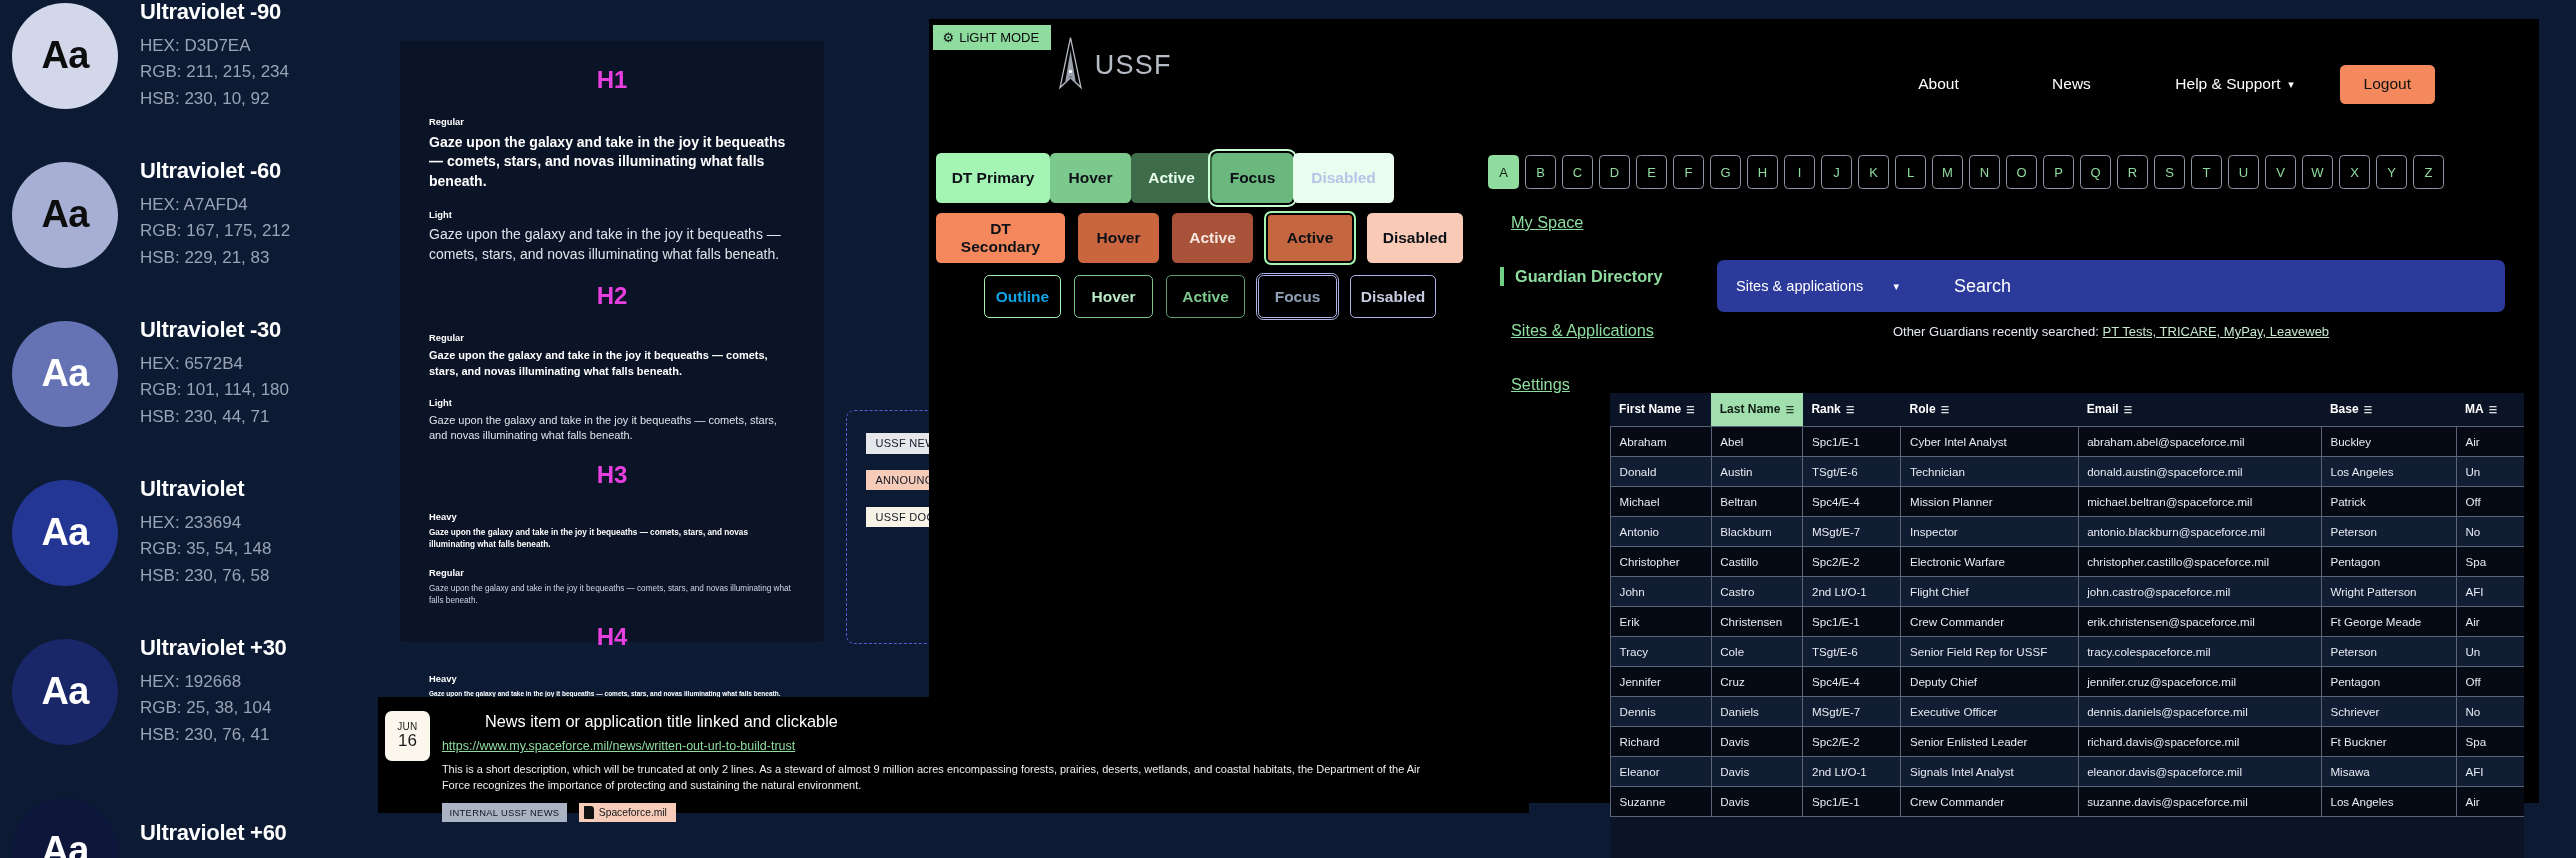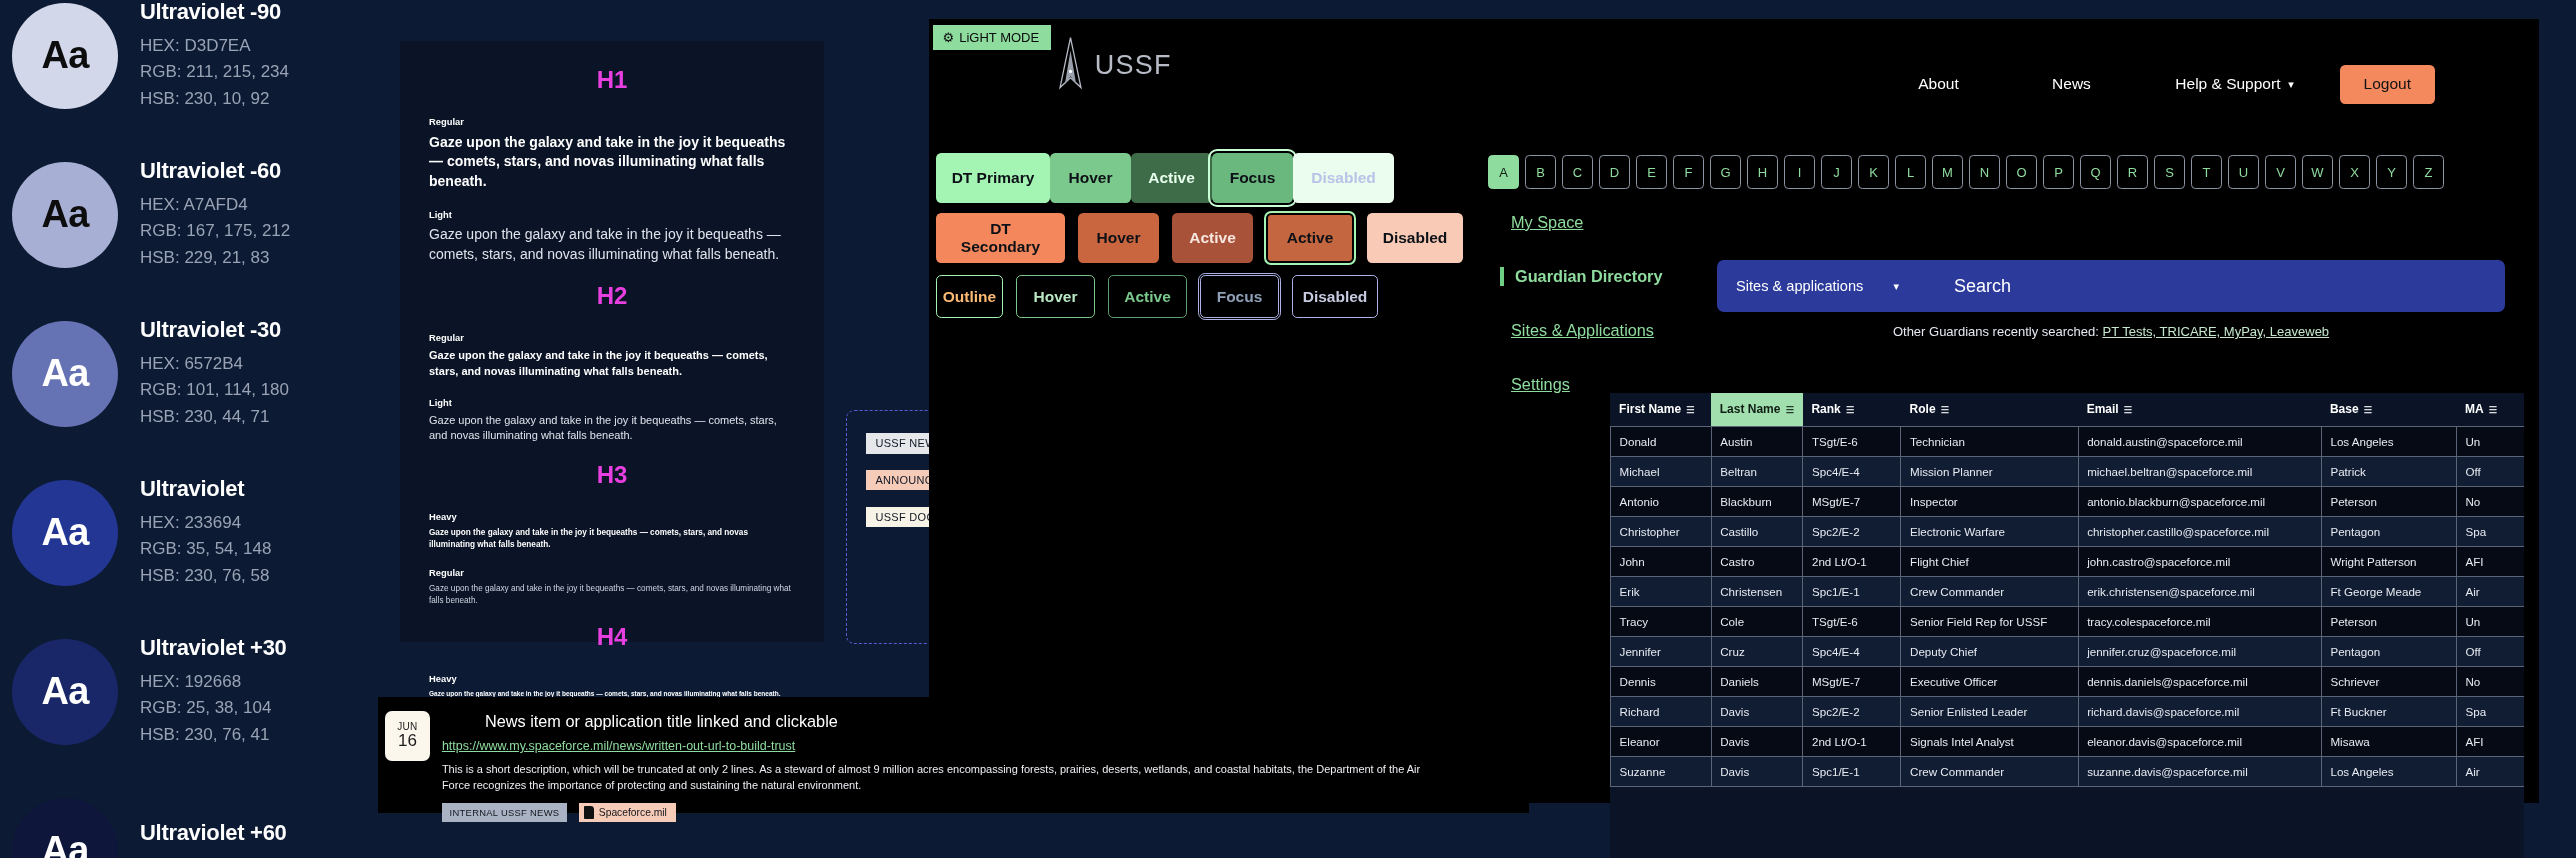--- a/index.html
+++ b/index.html
@@ -113,21 +113,21 @@
   .p-hover  { background: #7cc98d; }
   .p-active { background: #3e6b48; color: #e8ffee; }
   .p-focus  { background: #6bb87e; outline: 2.6px solid #caffd6; outline-offset: 2.6px; }
   .p-disabled { background: #eafdee; color: #b9c3e8; }
   .s-normal { background: #f4885c; width: 129px; }
   .s-hover  { background: #c9663f; width: 81px; }
   .s-active { background: #a9523a; width: 81px; color: #f6e7e0; }
   .s-focus  { background: #c4663f; width: 88px; border: 2.6px solid #000; outline: 2.6px solid #a4f5b4; outline-offset: 0.9px; }
   .s-disabled { background: #f9cbb6; width: 96px; }
   .o-btn { background: transparent; border: 1.7px solid; height: 43px; border-radius: 5.2px; }
-  .o-normal { border-color: #a4f5b4; color: #fdba74; width: 67px; }
+  .o-normal { border-color: #a4f5b4; color: #0ea5e9; width: 77px; margin-left: 48px; }
   .o-hover  { border-color: #7cc98d; color: #b9e8c4; width: 79px; }
   .o-active { border-color: #5e9e6c; color: #7cc98d; width: 79px; }
   .o-focus  { border-color: #aeb4e8; color: #8fa0b8; width: 79px; outline: 1.7px solid #aeb4e8; outline-offset: 1.7px; }
   .o-disabled { border-color: #aeb4e8; color: #c7cbe0; width: 86px; }
 
   
   .alpha { position: absolute; left: 1488px; top: 155px; display: flex; gap: 6px; }
   .alpha-key {
     width: 31px; height: 34px; border: 0.9px solid #8c93a3; border-radius: 4.3px;
     background: transparent; color: #8fdc9f; font-size: 13px; font-weight: 500;
@@ -446,20 +446,29 @@
             <th class="sel"><span>Last Name</span><span class="fi">☰</span></th>
             <th><span>Rank</span><span class="fi">☰</span></th>
             <th><span>Role</span><span class="fi">☰</span></th>
             <th><span>Email</span><span class="fi">☰</span></th>
             <th><span>Base</span><span class="fi">☰</span></th>
             <th><span>MA</span><span class="fi">☰</span></th>
           </tr>
         </thead>
       <tbody id="tableBody">
           <tr>
+            <td>Abraham</td>
+            <td>Abel</td>
+            <td>Spc1/E-1</td>
+            <td>Cyber Intel Analyst</td>
+            <td>abraham.abel@spaceforce.mil</td>
+            <td>Buckley</td>
+            <td>Air</td>
+          </tr>
+          <tr>
             <td>Donald</td>
             <td>Austin</td>
             <td>TSgt/E-6</td>
             <td>Technician</td>
             <td>donald.austin@spaceforce.mil</td>
             <td>Los Angeles</td>
             <td>Un</td>
           </tr>
           <tr>
             <td>Michael</td>

